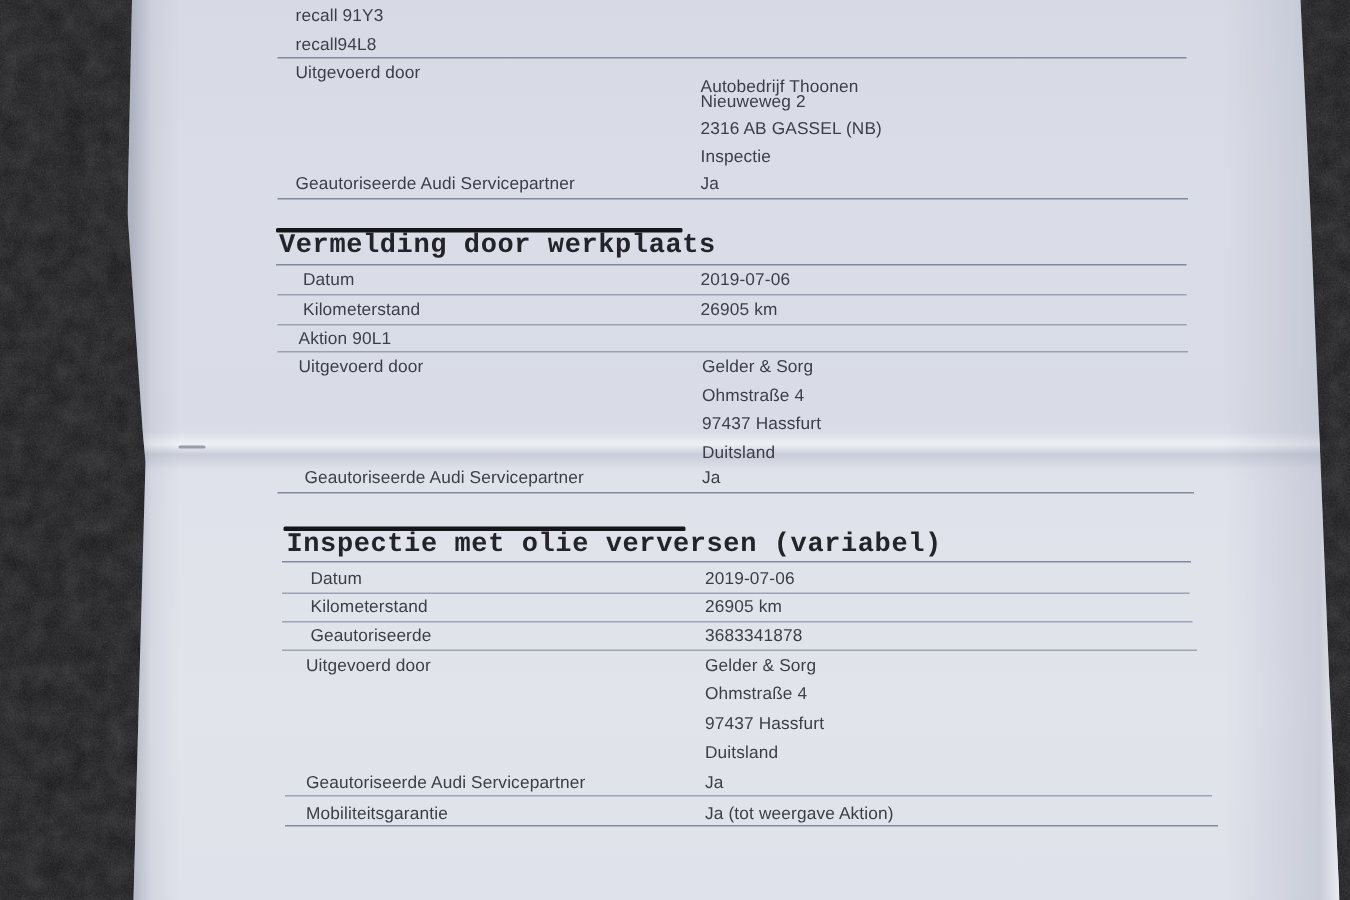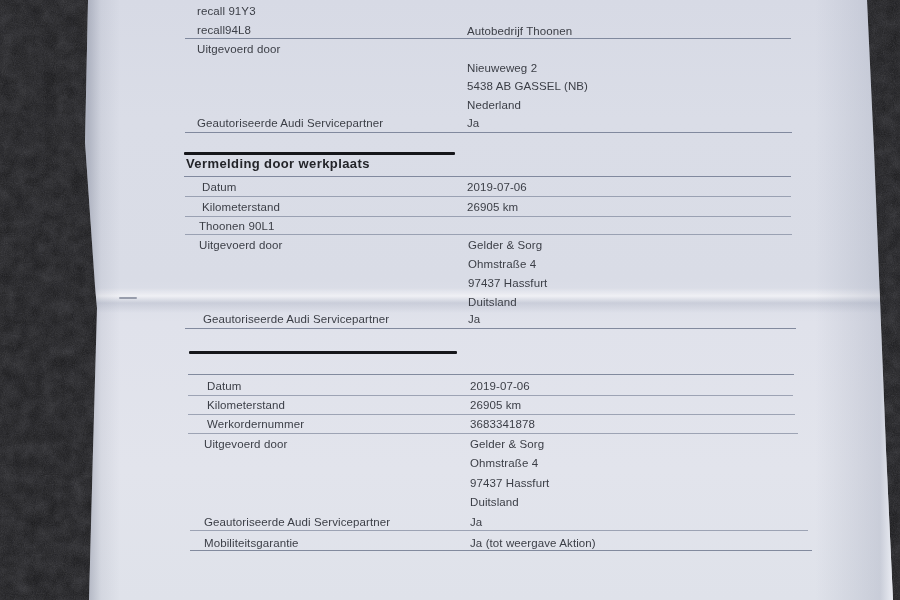--- a/index.html
+++ b/index.html
@@ -19,22 +19,22 @@
       linear-gradient(180deg, #d7dae5 0px, #dadde7 120px, #d9dce6 280px, #e0e2eb 322px, #e2e4ec 470px, #dfe2ea 600px);
   }
   .t{
     position:absolute;left:197px;
     font-size:11.5px;line-height:12px;letter-spacing:.1px;
     color:#3b3e46;white-space:nowrap;
   }
   .val{left:467px;}
   .hdr{
     position:absolute;
-    font-size:13px;line-height:14px;font-weight:bold;letter-spacing:.4px;
-    color:#232429;white-space:nowrap;
+    font-size:18px;line-height:14px;font-weight:bold;letter-spacing:.4px;
+    color:#232429;white-space:nowrap;font-family:Liberation Mono, monospace;
   }
   .rule{position:absolute;height:1.2px;background:rgba(113,122,144,.85);}
   .rule.soft{background:rgba(120,129,150,.65);}
   .bar{position:absolute;height:3px;background:#15161a;border-radius:1px;}
   .crease{position:absolute;height:1.8px;background:rgba(125,132,150,.75);border-radius:1px;}
 </style>
 </head>
 <body>
 
 <div class="scene">
@@ -65,68 +65,69 @@
     <rect width="900" height="600" filter="url(#grainFine)" opacity="0.22"></rect>
   </svg>
 
   <div class="paper">
 
     <div class="t" style="top:5px">recall 91Y3</div>
     <div class="t" style="top:24px">recall94L8</div>
     <div class="rule" style="top:38px;left:185px;width:606px"></div>
 
     <div class="t" style="top:43px">Uitgevoerd door</div>
-    <div class="t val" style="top:25px">Autobedrijf Thoonen</div>
+    <div class="t val" style="top:52px">Autobedrijf Thoonen</div>
     <div class="t val" style="top:61.5px">Nieuweweg 2</div>
-    <div class="t val" style="top:80px">5438 AB GASSEL (NB)</div>
-    <div class="t val" style="top:98.5px">Nederland</div>
+    <div class="t val" style="top:80px">2316 AB GASSEL (NB)</div>
+    <div class="t val" style="top:98.5px">Inspectie</div>
 
     <div class="t" style="top:117px">Geautoriseerde Audi Servicepartner</div>
     <div class="t val" style="top:117px">Ja</div>
     <div class="rule" style="top:132px;left:185px;width:607px"></div>
 
     <div class="bar" style="top:152px;left:184px;width:271px"></div>
     <div class="hdr" style="top:157px;left:186px">Vermelding door werkplaats</div>
     <div class="rule" style="top:176px;left:184px;width:607px"></div>
 
     <div class="t" style="top:181px;left:202px">Datum</div>
     <div class="t val" style="top:181px">2019-07-06</div>
     <div class="rule soft" style="top:196px;left:185px;width:606px"></div>
 
     <div class="t" style="top:200.5px;left:202px">Kilometerstand</div>
     <div class="t val" style="top:200.5px">26905 km</div>
     <div class="rule soft" style="top:215.5px;left:185px;width:606px"></div>
 
-    <div class="t" style="top:219.5px;left:199px">Thoonen 90L1</div>
+    <div class="t" style="top:219.5px;left:199px">Aktion 90L1</div>
     <div class="rule soft" style="top:233.5px;left:185px;width:607px"></div>
 
     <div class="t" style="top:239px;left:199px">Uitgevoerd door</div>
     <div class="t" style="top:239px;left:468px">Gelder &amp; Sorg</div>
     <div class="t" style="top:258px;left:468px">Ohmstraße 4</div>
     <div class="t" style="top:277px;left:468px">97437 Hassfurt</div>
     <div class="t" style="top:295.5px;left:468px">Duitsland</div>
 
     <div class="t" style="top:313px;left:203px">Geautoriseerde Audi Servicepartner</div>
     <div class="t" style="top:313px;left:468px">Ja</div>
     <div class="rule" style="top:327.5px;left:185px;width:611px"></div>
 
     <div class="crease" style="top:297px;left:119px;width:18px"></div>
 
     <div class="bar" style="top:350.5px;left:189px;width:268px"></div>
+    <div class="hdr" style="top:356px;left:191px">Inspectie met olie verversen (variabel)</div>
     <div class="rule" style="top:373.5px;left:188px;width:606px"></div>
 
     <div class="t" style="top:379.5px;left:207px">Datum</div>
     <div class="t" style="top:379.5px;left:470px">2019-07-06</div>
     <div class="rule soft" style="top:394.5px;left:188px;width:605px"></div>
 
     <div class="t" style="top:399px;left:207px">Kilometerstand</div>
     <div class="t" style="top:399px;left:470px">26905 km</div>
     <div class="rule soft" style="top:414px;left:188px;width:607px"></div>
 
-    <div class="t" style="top:418px;left:207px">Werkordernummer</div>
+    <div class="t" style="top:418px;left:207px">Geautoriseerde</div>
     <div class="t" style="top:418px;left:470px">3683341878</div>
     <div class="rule soft" style="top:433px;left:188px;width:610px"></div>
 
     <div class="t" style="top:437.5px;left:204px">Uitgevoerd door</div>
     <div class="t" style="top:437.5px;left:470px">Gelder &amp; Sorg</div>
     <div class="t" style="top:457px;left:470px">Ohmstraße 4</div>
     <div class="t" style="top:476.5px;left:470px">97437 Hassfurt</div>
     <div class="t" style="top:495.5px;left:470px">Duitsland</div>
 
     <div class="t" style="top:515.5px;left:204px">Geautoriseerde Audi Servicepartner</div>

